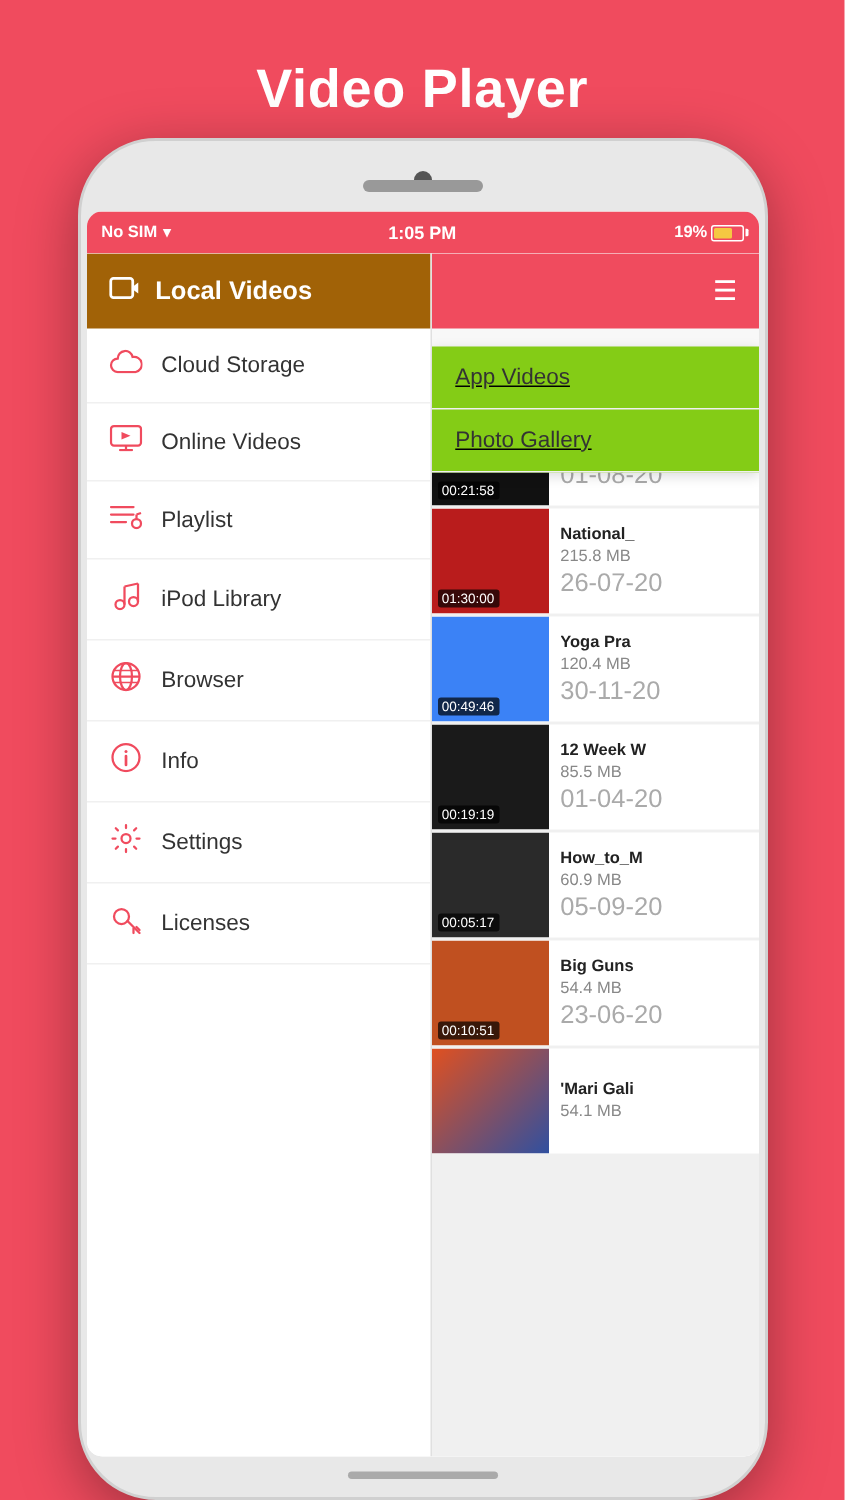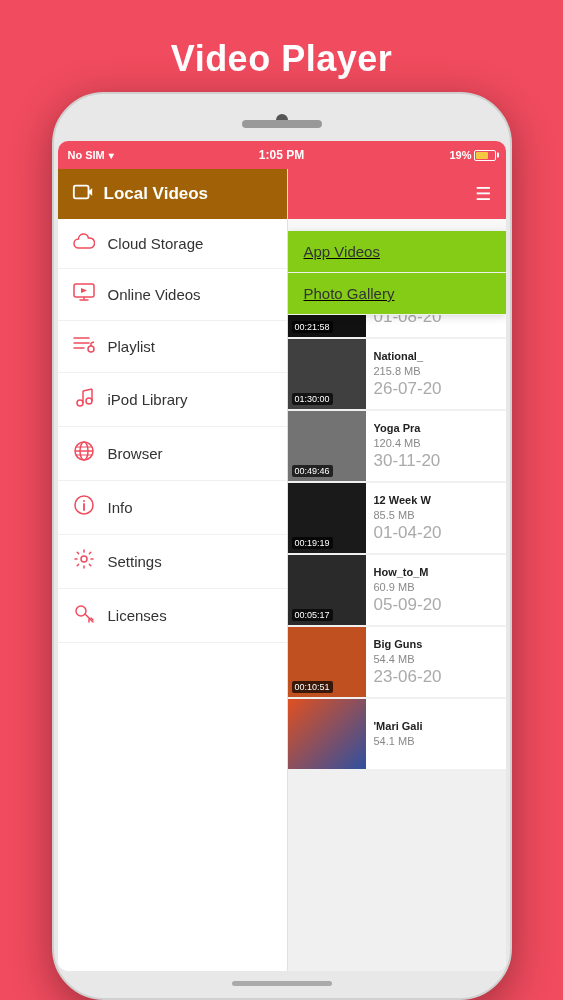--- a/index.html
+++ b/index.html
@@ -502,31 +502,31 @@
       <div class="video-thumb" style="background:#111">
         <span class="video-duration">00:21:58</span>
       </div>
       <div class="video-info">
         <div class="video-title">You Cant</div>
         <div class="video-size">311.0 MB</div>
         <div class="video-date">01-08-20</div>
       </div>
     </div>
             <div class="video-item">
-      <div class="video-thumb" style="background:#404040">
+      <div class="video-thumb" style="background:#b91c1c">
         <span class="video-duration">01:30:00</span>
       </div>
       <div class="video-info">
         <div class="video-title">National_</div>
         <div class="video-size">215.8 MB</div>
         <div class="video-date">26-07-20</div>
       </div>
     </div>
             <div class="video-item">
-      <div class="video-thumb" style="background:#737373">
+      <div class="video-thumb" style="background:#3b82f6">
         <span class="video-duration">00:49:46</span>
       </div>
       <div class="video-info">
         <div class="video-title">Yoga Pra</div>
         <div class="video-size">120.4 MB</div>
         <div class="video-date">30-11-20</div>
       </div>
     </div>
             <div class="video-item">
       <div class="video-thumb" style="background:#1a1a1a">

